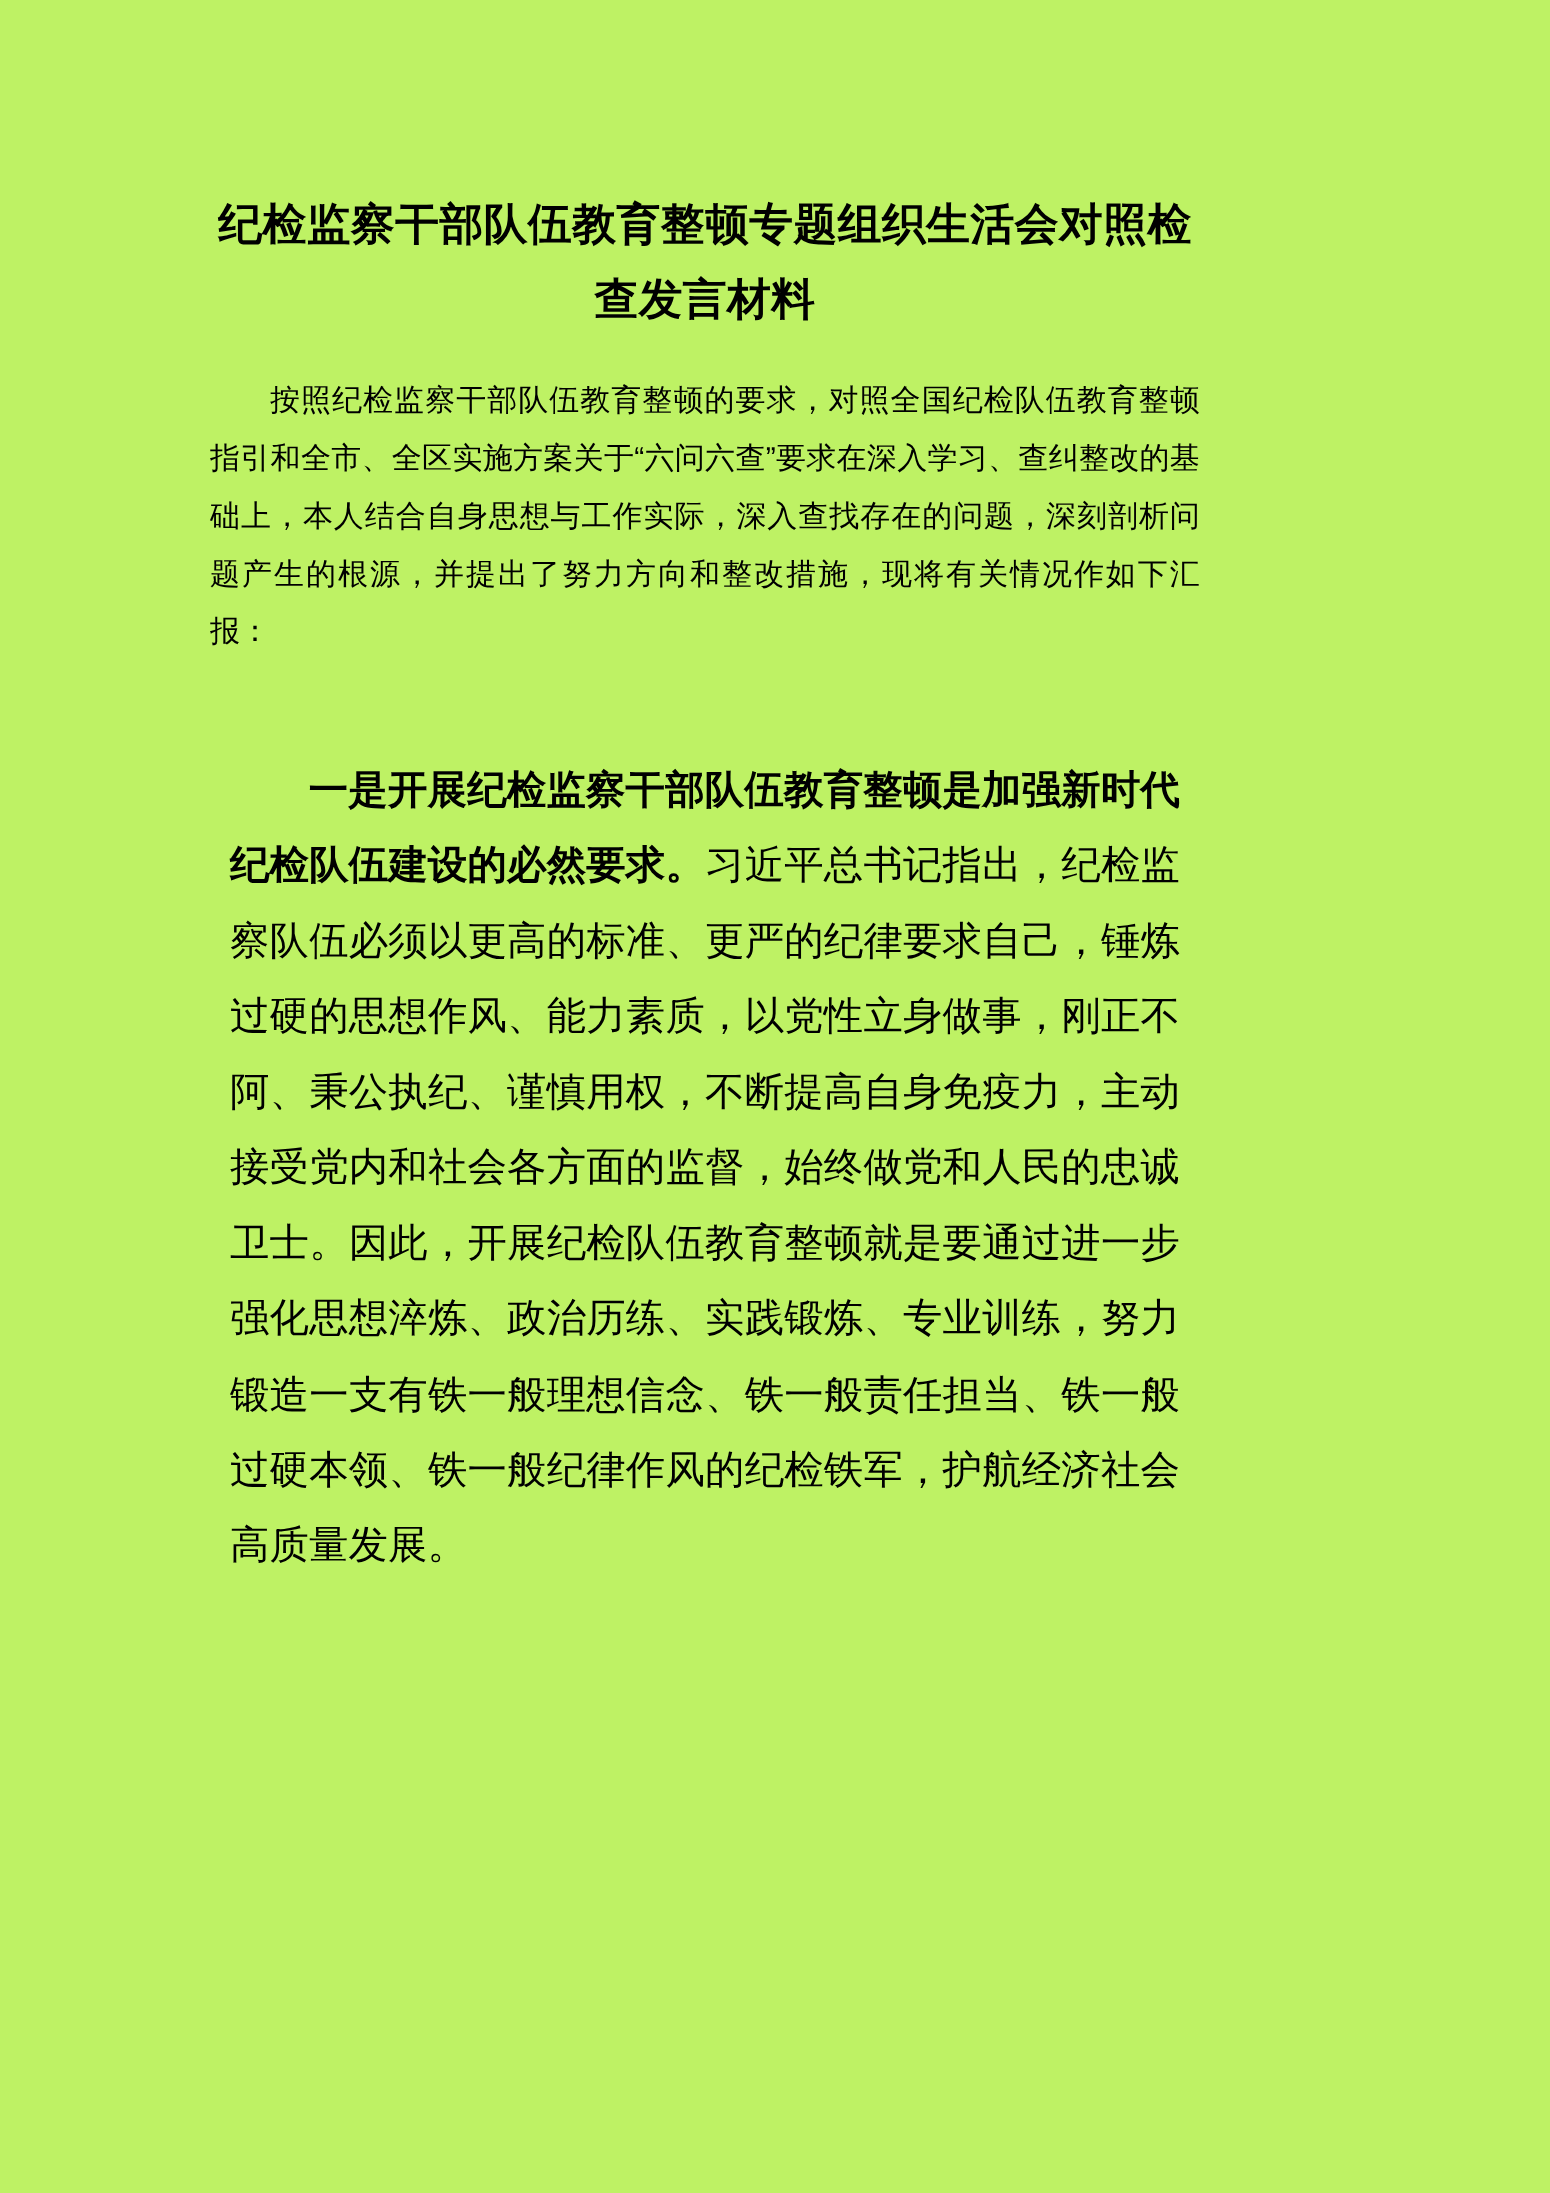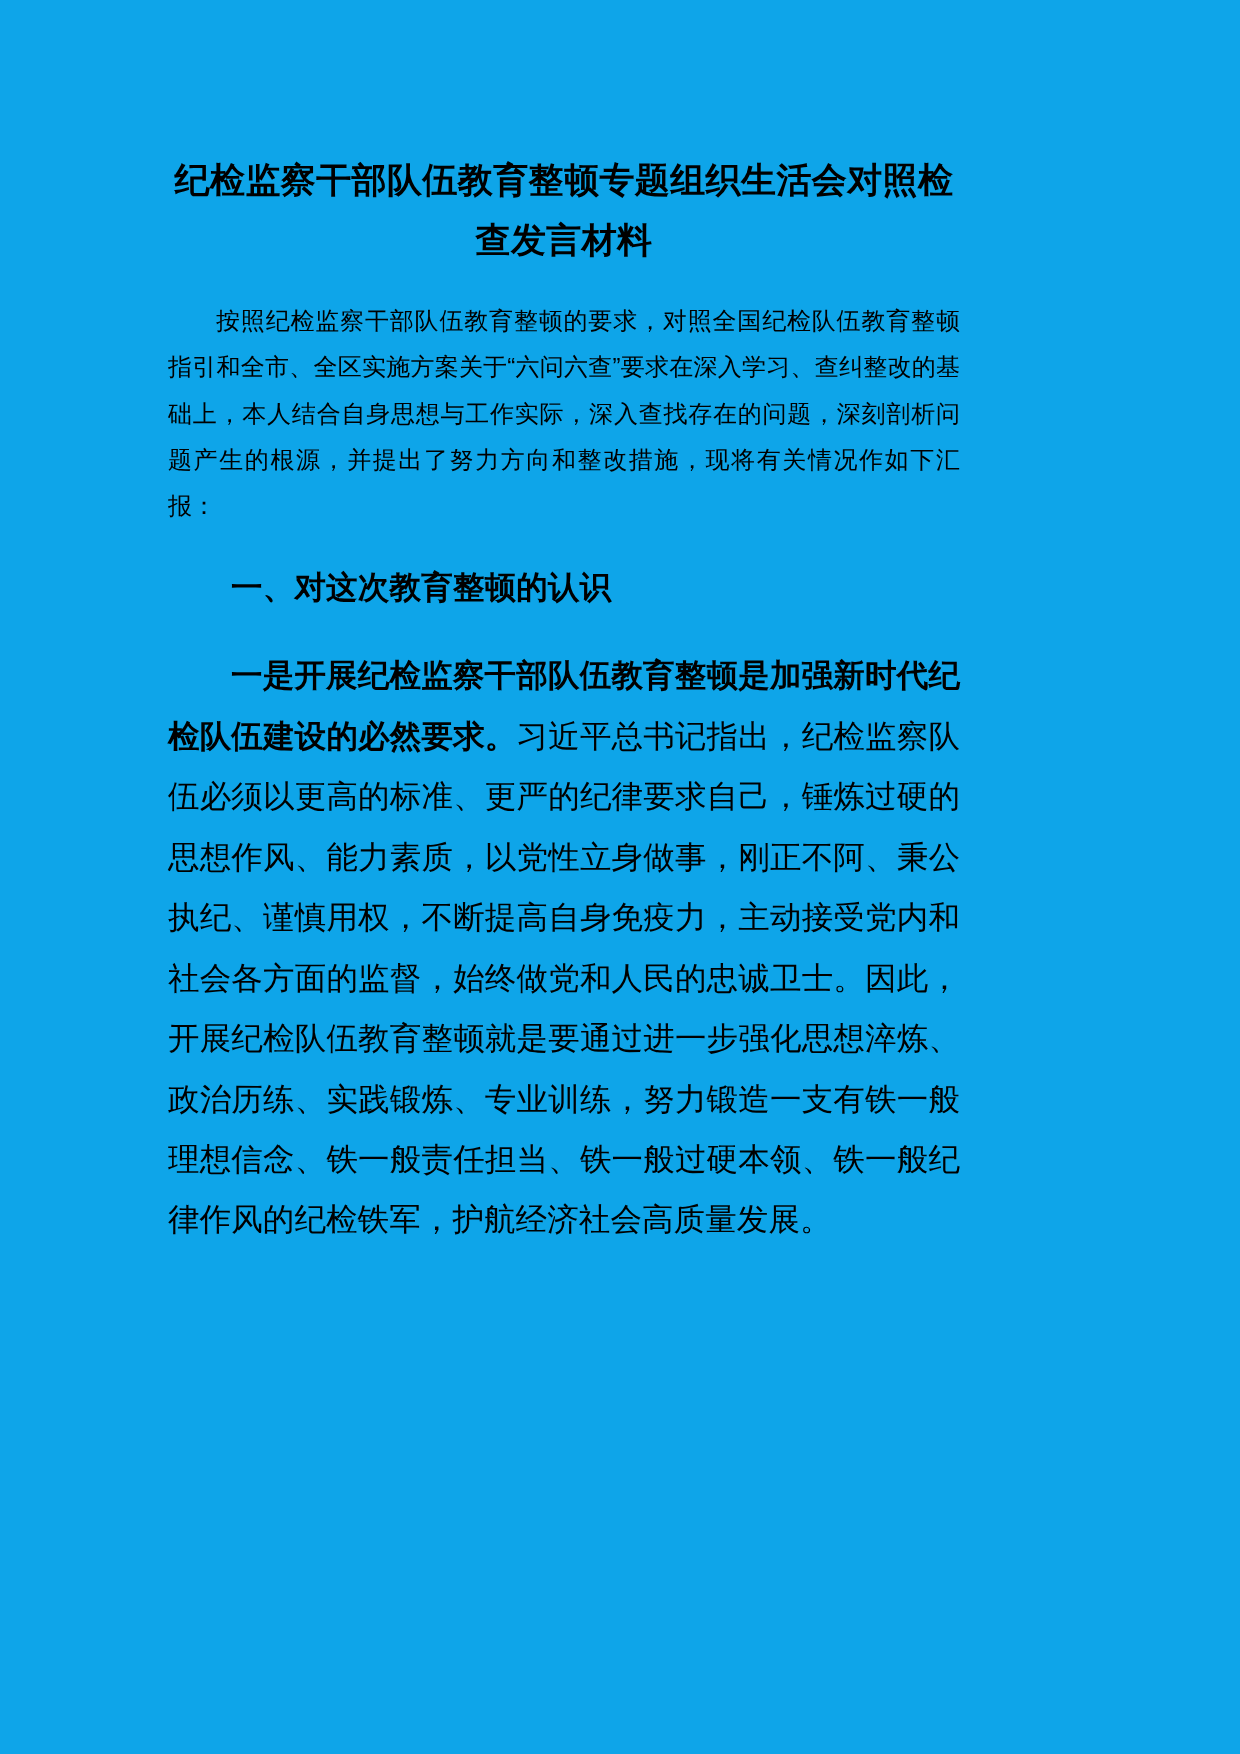--- a/index.html
+++ b/index.html
@@ -10,21 +10,21 @@
   }
   body {
     font-family: "Liberation Sans", "DejaVu Sans", sans-serif;
     color: #000000;
   }
   .page {
     position: relative;
     width: 1240px;
     height: 1754px;
     margin: 0 auto;
-    background: #0ea5e9;
+    background: #bef264;
     box-sizing: border-box;
     overflow: hidden;
   }
   .doc-body {
     position: absolute;
     left: 168px;
     top: 150px;
     width: 792px;
   }
   .doc-title {
@@ -60,40 +60,39 @@
   }
   .bold-lead {
     font-weight: 700;
   }
   .para-mixed {
     font-size: 31.5px;
     line-height: 1.92;
     text-align: justify;
     text-justify: inter-ideograph;
     text-align-last: left;
-    margin: 0;
+    margin: 16px;
     padding: 0;
     text-indent: 2em;
     letter-spacing: 0.1px;
   }
 </style>
 </head>
 <body>
 
 <div class="page">
   <div class="doc-body">
 
     <h1 class="doc-title">纪检监察干部队伍教育整顿专题组织生活会对照检查发言材料</h1>
 
     <div class="spacer-sm"></div>
 
     <p class="para">按照纪检监察干部队伍教育整顿的要求，对照全国纪检队伍教育整顿指引和全市、全区实施方案关于“六问六查”要求在深入学习、查纠整改的基础上，本人结合自身思想与工作实际，深入查找存在的问题，深刻剖析问题产生的根源，并提出了努力方向和整改措施，现将有关情况作如下汇报：</p>
 
     <div class="spacer-md"></div>
 
-    <h2 class="heading">一、对这次教育整顿的认识</h2>
 
     <div class="spacer-md"></div>
 
     <p class="para-mixed"><span class="bold-lead">一是开展纪检监察干部队伍教育整顿是加强新时代纪检队伍建设的必然要求。</span><span>习近平总书记指出，纪检监察队伍必须以更高的标准、更严的纪律要求自己，锤炼过硬的思想作风、能力素质，以党性立身做事，刚正不阿、秉公执纪、谨慎用权，不断提高自身免疫力，主动接受党内和社会各方面的监督，始终做党和人民的忠诚卫士。因此，开展纪检队伍教育整顿就是要通过进一步强化思想淬炼、政治历练、实践锻炼、专业训练，努力锻造一支有铁一般理想信念、铁一般责任担当、铁一般过硬本领、铁一般纪律作风的纪检铁军，护航经济社会高质量发展。</span></p>
 
   </div>
 </div>
 
 </body></html>

